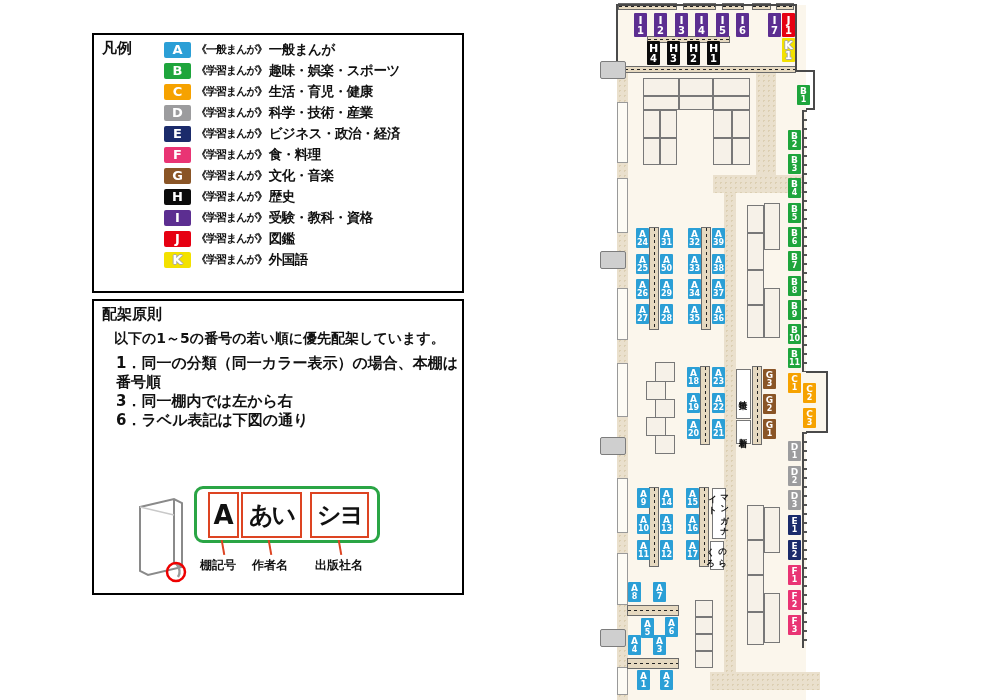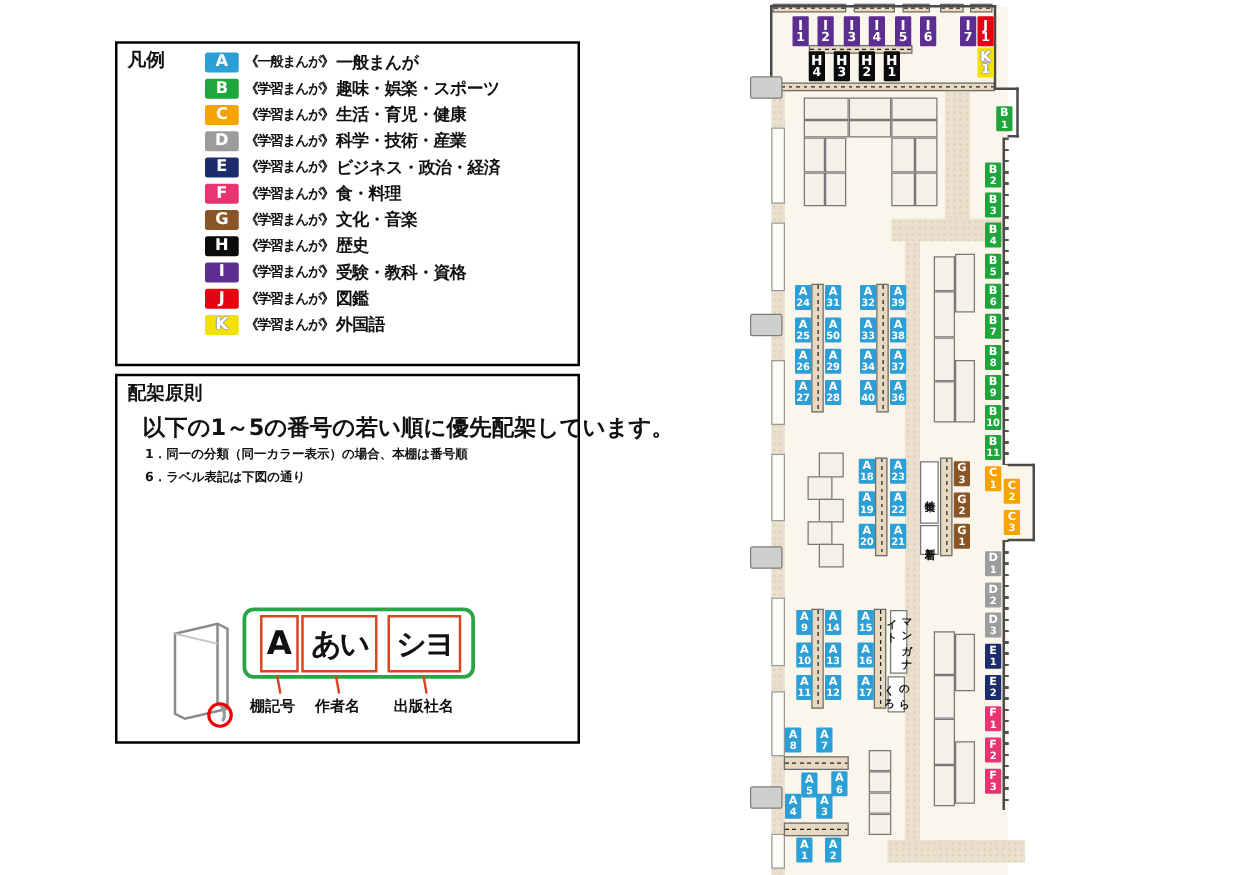--- a/index.html
+++ b/index.html
@@ -7,23 +7,23 @@
   .panel{position:absolute;background:#fff;border:2px solid #000;box-sizing:border-box;}
   .ptitle{position:absolute;left:8px;top:4px;font-size:15px;font-weight:bold;color:#111;}
   
   #legend-rows{position:absolute;left:70px;top:4px;display:flex;flex-direction:column;}
   .lrow{display:flex;align-items:center;height:21px;}
   .chip{width:27px;height:16px;color:#fff;font-weight:bold;font-size:13px;display:flex;align-items:center;justify-content:center;border-radius:2px;flex:0 0 27px;}
   .chip.k,.slabel.k{color:#fff;text-shadow:1px 0 #a9a9a9,-1px 0 #a9a9a9,0 1px #a9a9a9,0 -1px #a9a9a9;}
   .scope{font-size:11px;font-weight:bold;color:#111;margin:0 2px 0 5px;letter-spacing:-1px;white-space:nowrap;}
   .cat{font-size:13.5px;font-weight:bold;color:#111;white-space:nowrap;letter-spacing:-0.5px;}
   
-  .intro{position:absolute;left:20px;top:29px;font-size:18px;font-weight:bold;color:#111;white-space:nowrap;}
+  .intro{position:absolute;left:20px;top:29px;font-size:14px;font-weight:bold;color:#111;white-space:nowrap;}
   #rules-list{position:absolute;left:22px;top:53px;}
-  .rule{font-size:10px;font-weight:bold;color:#111;line-height:19px;white-space:pre-line;}
+  .rule{font-size:15px;font-weight:bold;color:#111;line-height:19px;white-space:pre-line;}
   .gbox{position:absolute;left:100px;top:185px;width:186px;height:57px;background:#fff;border:3px solid #2AA545;border-radius:9px;box-sizing:border-box;}
   .rbox{position:absolute;background:#fff;border:2px solid #d42;display:flex;align-items:center;justify-content:center;font-weight:bold;color:#111;box-sizing:border-box;}
   .cap{position:absolute;font-size:12px;font-weight:bold;color:#111;white-space:nowrap;}
   .cline{position:absolute;width:2px;height:15px;background:#d42;transform:rotate(-10deg);}
   
   .abs{position:absolute;box-sizing:border-box;}
   .floor{background:#FBF6EC;}
   .band{background:#EAE0CD;background-image:radial-gradient(#DCCfB2 1px,transparent 1px);background-size:5px 5px;z-index:1;}
   .tbl{background:#F6F1E8;border:1px solid #787878;z-index:2;}
   .strip{background:#E6D9C0;border:1px solid #6b6b6b;z-index:3;}
@@ -102,20 +102,21 @@
           <span class="cat">外国語</span>
         </div>
       </div>
   </div>
 
   <div class="panel" style="left:92px;top:299px;width:372px;height:296px;">
     <div class="ptitle">配架原則</div>
     <div class="intro">以下の1～5の番号の若い順に優先配架しています。</div>
     <div id="rules-list">
         <div class="rule">1．同一の分類（同一カラー表示）の場合、本棚は番号順</div>
+        <div class="rule">3．同一棚内では左から右</div>
         <div class="rule">6．ラベル表記は下図の通り</div>
       </div>
 
     <svg class="abs" style="left:36px;top:192px;width:64px;height:92px;z-index:1;" viewBox="0 0 64 92">
       <path d="M10 14 L44 6 L52 10 L52 74 L18 82 L10 78 Z" fill="#fff" stroke="#8a8a8a" stroke-width="2"></path>
       <path d="M44 6 L44 70 L52 74" fill="none" stroke="#8a8a8a" stroke-width="2"></path>
       <path d="M10 14 L44 22" fill="none" stroke="#c9c9c9" stroke-width="1.5"></path>
       <path d="M46 70 q6 8 2 14" fill="none" stroke="#9a9a9a" stroke-width="2.5"></path>
       <circle cx="46" cy="79" r="9" fill="none" stroke="#e00" stroke-width="2.5"></circle>
     </svg>
@@ -414,21 +415,21 @@
       <div class="slabel" style="left: 688px; top: 254px; background: rgb(43, 159, 214);">
         <span class="lt">A</span>
         <span class="num">33</span>
       </div>
       <div class="slabel" style="left: 688px; top: 279px; background: rgb(43, 159, 214);">
         <span class="lt">A</span>
         <span class="num">34</span>
       </div>
       <div class="slabel" style="left: 688px; top: 304px; background: rgb(43, 159, 214);">
         <span class="lt">A</span>
-        <span class="num">40</span>
+        <span class="num">35</span>
       </div>
       <div class="slabel" style="left: 712px; top: 228px; background: rgb(43, 159, 214);">
         <span class="lt">A</span>
         <span class="num">39</span>
       </div>
       <div class="slabel" style="left: 712px; top: 254px; background: rgb(43, 159, 214);">
         <span class="lt">A</span>
         <span class="num">38</span>
       </div>
       <div class="slabel" style="left: 712px; top: 279px; background: rgb(43, 159, 214);">

